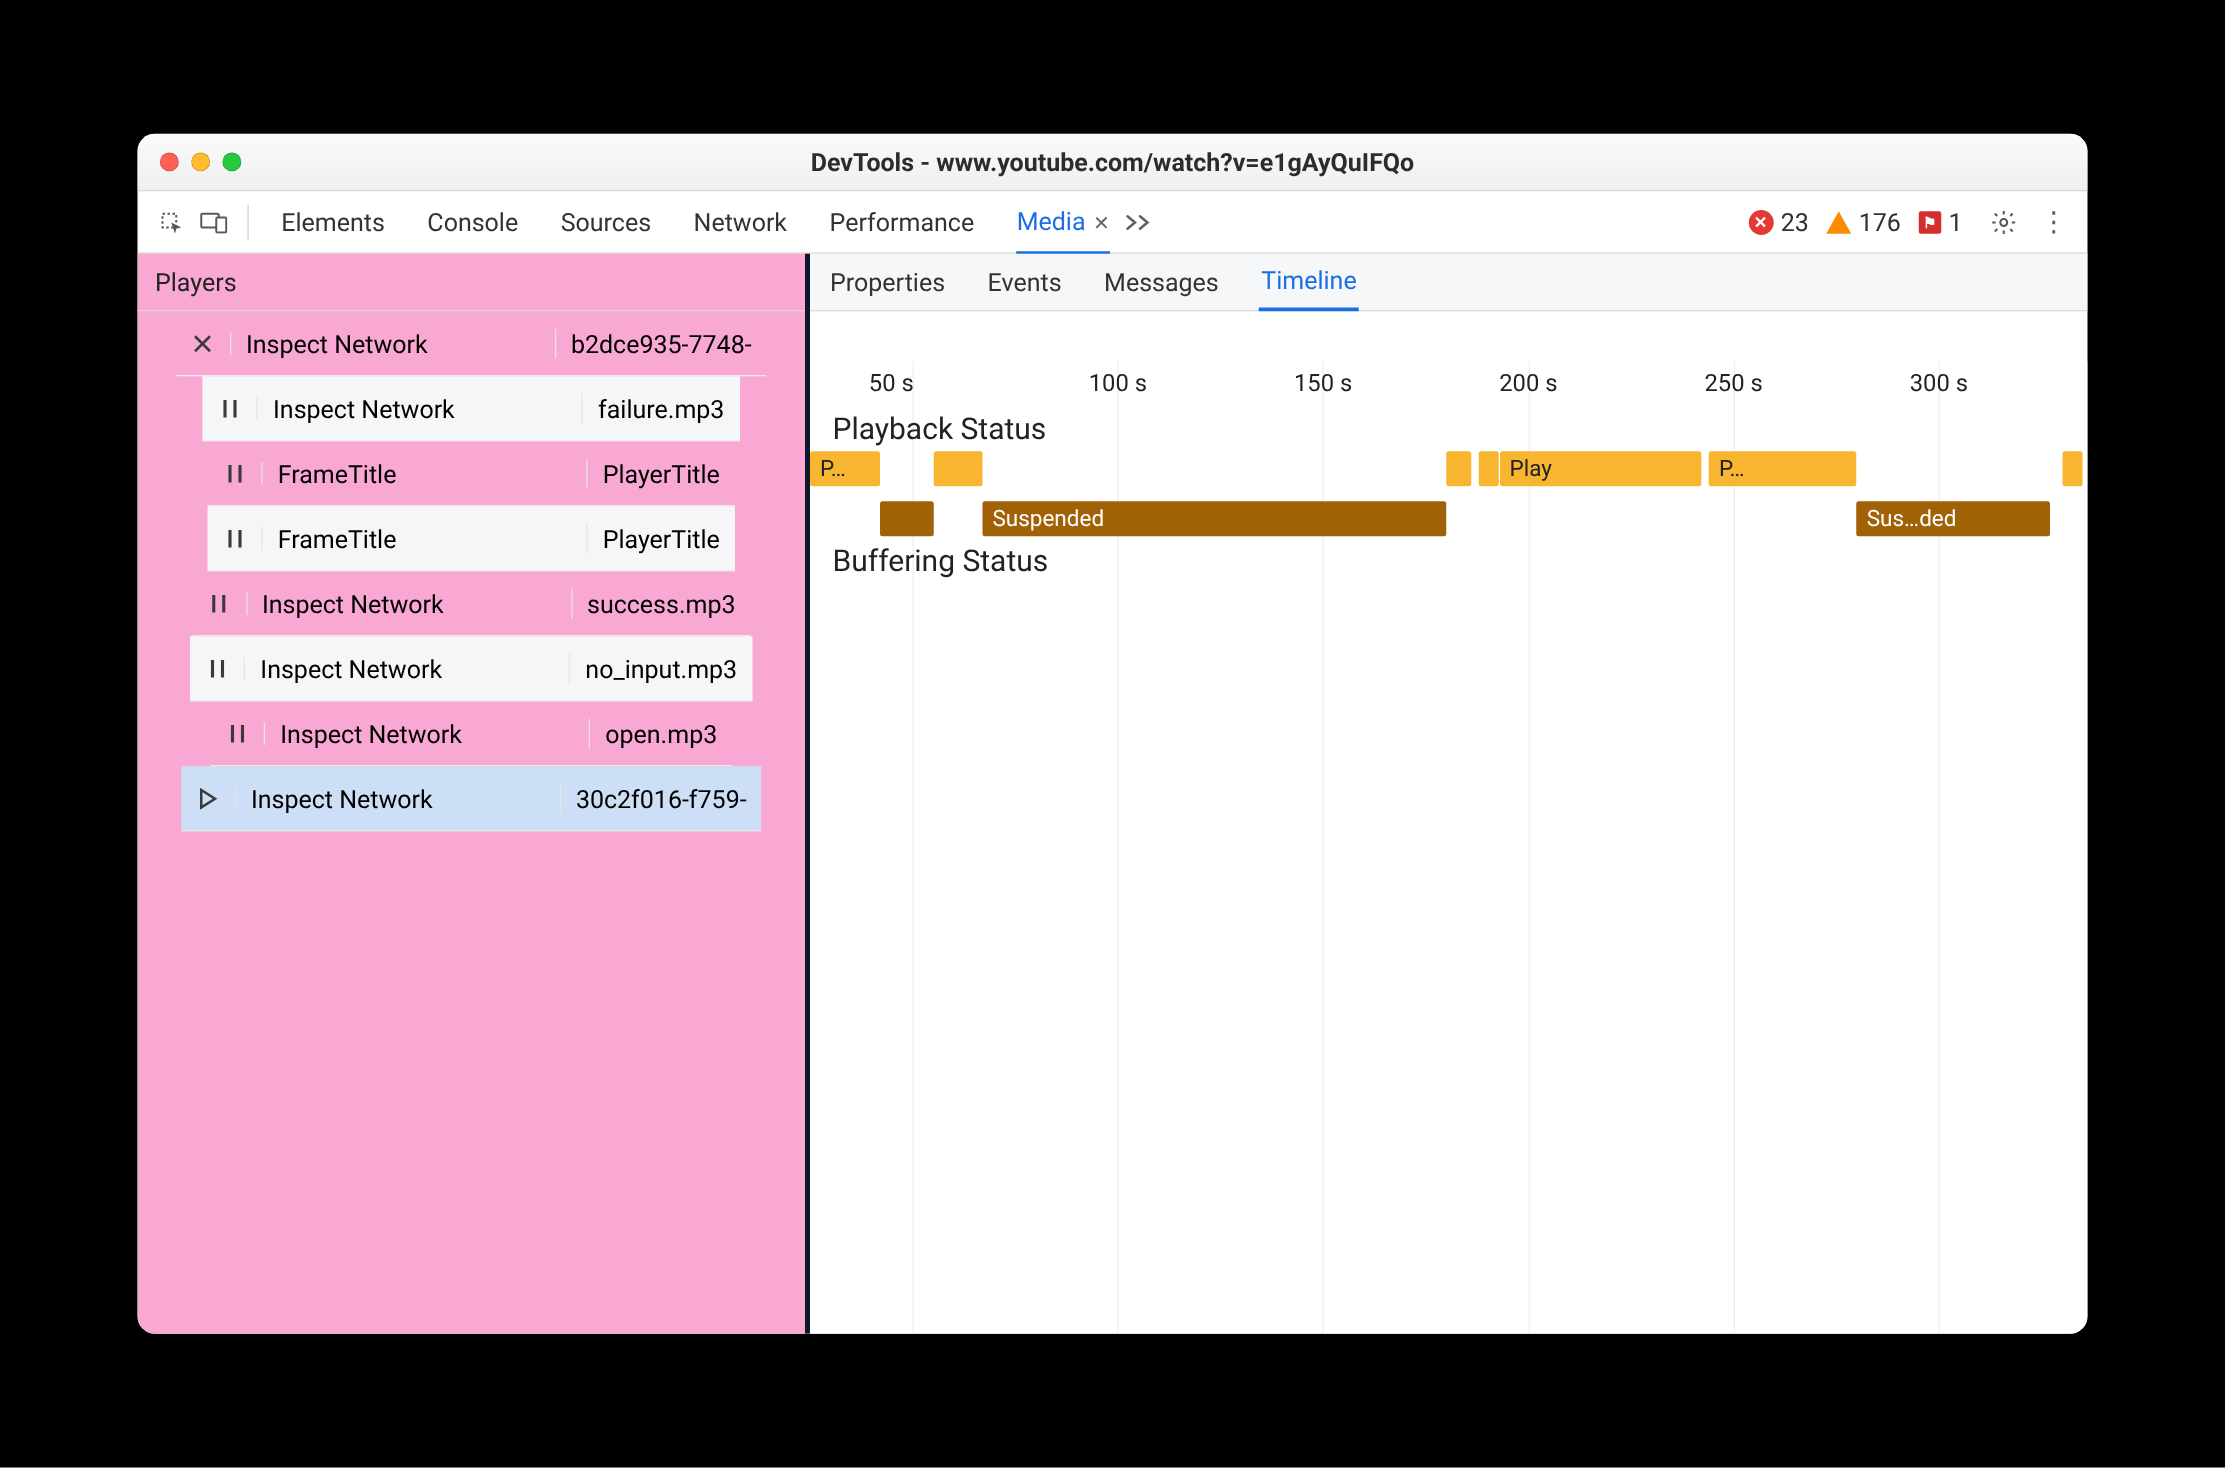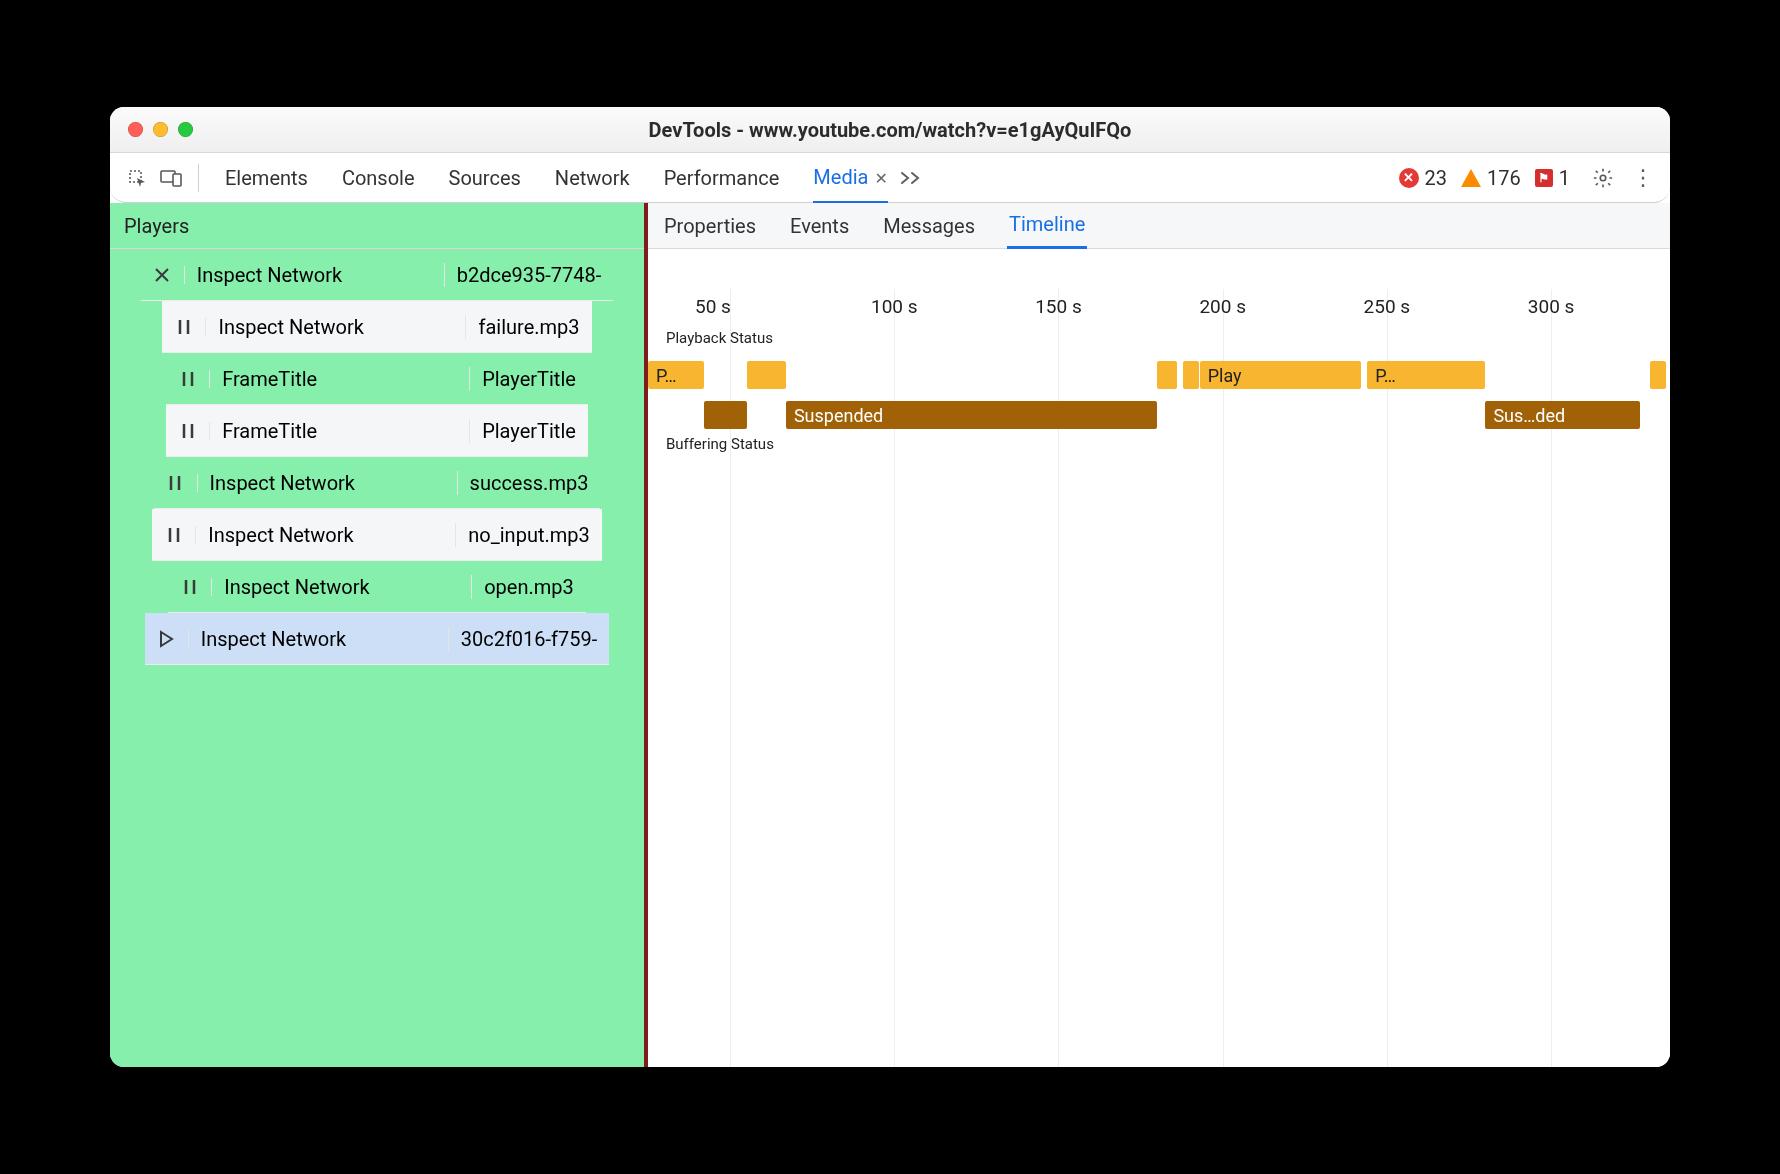--- a/index.html
+++ b/index.html
@@ -45,21 +45,20 @@
   
   .toolbar {
     height: 50px;
     border-bottom: 1px solid #d0d0d0;
     display: flex;
     align-items: center;
     padding: 0 12px;
     gap: 4px;
     color: #303030;
     font-size: 20px;
-    border-radius: 16px;
   }
   .toolbar .icon-btn {
     width: 30px; height: 30px;
     display:flex; align-items:center; justify-content:center;
     color:#585858;
   }
   .toolbar .sep {
     width:1px; height:28px; background:#d0d0d0; margin: 0 8px;
   }
   .tabs { display:flex; gap: 34px; align-items:center; margin-left: 14px; }
@@ -83,23 +82,23 @@
   .sq { width:18px;height:18px;background:#d32f2f;display:flex;align-items:center;justify-content:center;color:#fff;font-size:12px;font-weight:700;border-radius:2px;}
   .gear, .kebab { color:#5b5b5b; }
   .kebab { font-size:22px; margin-left:10px; margin-right:4px; }
 
   
   .main { flex:1; display:flex; min-height:0; }
 
   
   .sidebar {
     width: 538px;
-    border-right: 4px solid #7f1d1d;
+    border-right: 4px solid #0f172a;
     display:flex; flex-direction:column;
-    background:#86efac;
+    background:#f9a8d4;
   }
   .sidebar-header {
     height: 46px;
     display:flex; align-items:center;
     padding-left: 14px;
     font-size: 20px; color:#222;
     border-bottom: 1px solid #dadada;
   }
   .player-rows { display:flex; flex-direction:column;align-items:center; }
   .player-row {
@@ -132,21 +131,21 @@
     font-size:20px;
   }
   .dtab { padding:10px 2px 10px 2px; color:#333; }
   .dtab.active { color:#1a6fe4; border-bottom:3px solid #1a6fe4; margin-bottom:-1px; }
 
   
   .timeline { flex:1; position:relative; overflow:hidden; background:#fff; }
   .timeline-inner { position:absolute; inset:0; }
   .tick-row { position:relative; height:34px; }
   .tick { position:absolute; top:6px; font-size:19px; color:#222; transform:translateX(-50%);}
-  .rowlabel { position:absolute; left:18px; font-size:15px; color:#222; }
+  .rowlabel { position:absolute; left:18px; font-size:24px; color:#222; }
   .bar {
     position:absolute; height:28px; border-radius:2px; color:#fff;
     display:flex; align-items:center; padding:0 8px;
     font-size:18px; white-space:nowrap; overflow:hidden;
   }
   .bar.play   { background:#f7b530; color:#222; }
   .bar.susp   { background:#a16207; }
 
   
   .vlines { position:absolute; top:0; bottom:0; left:0; right:0; pointer-events:none; }

